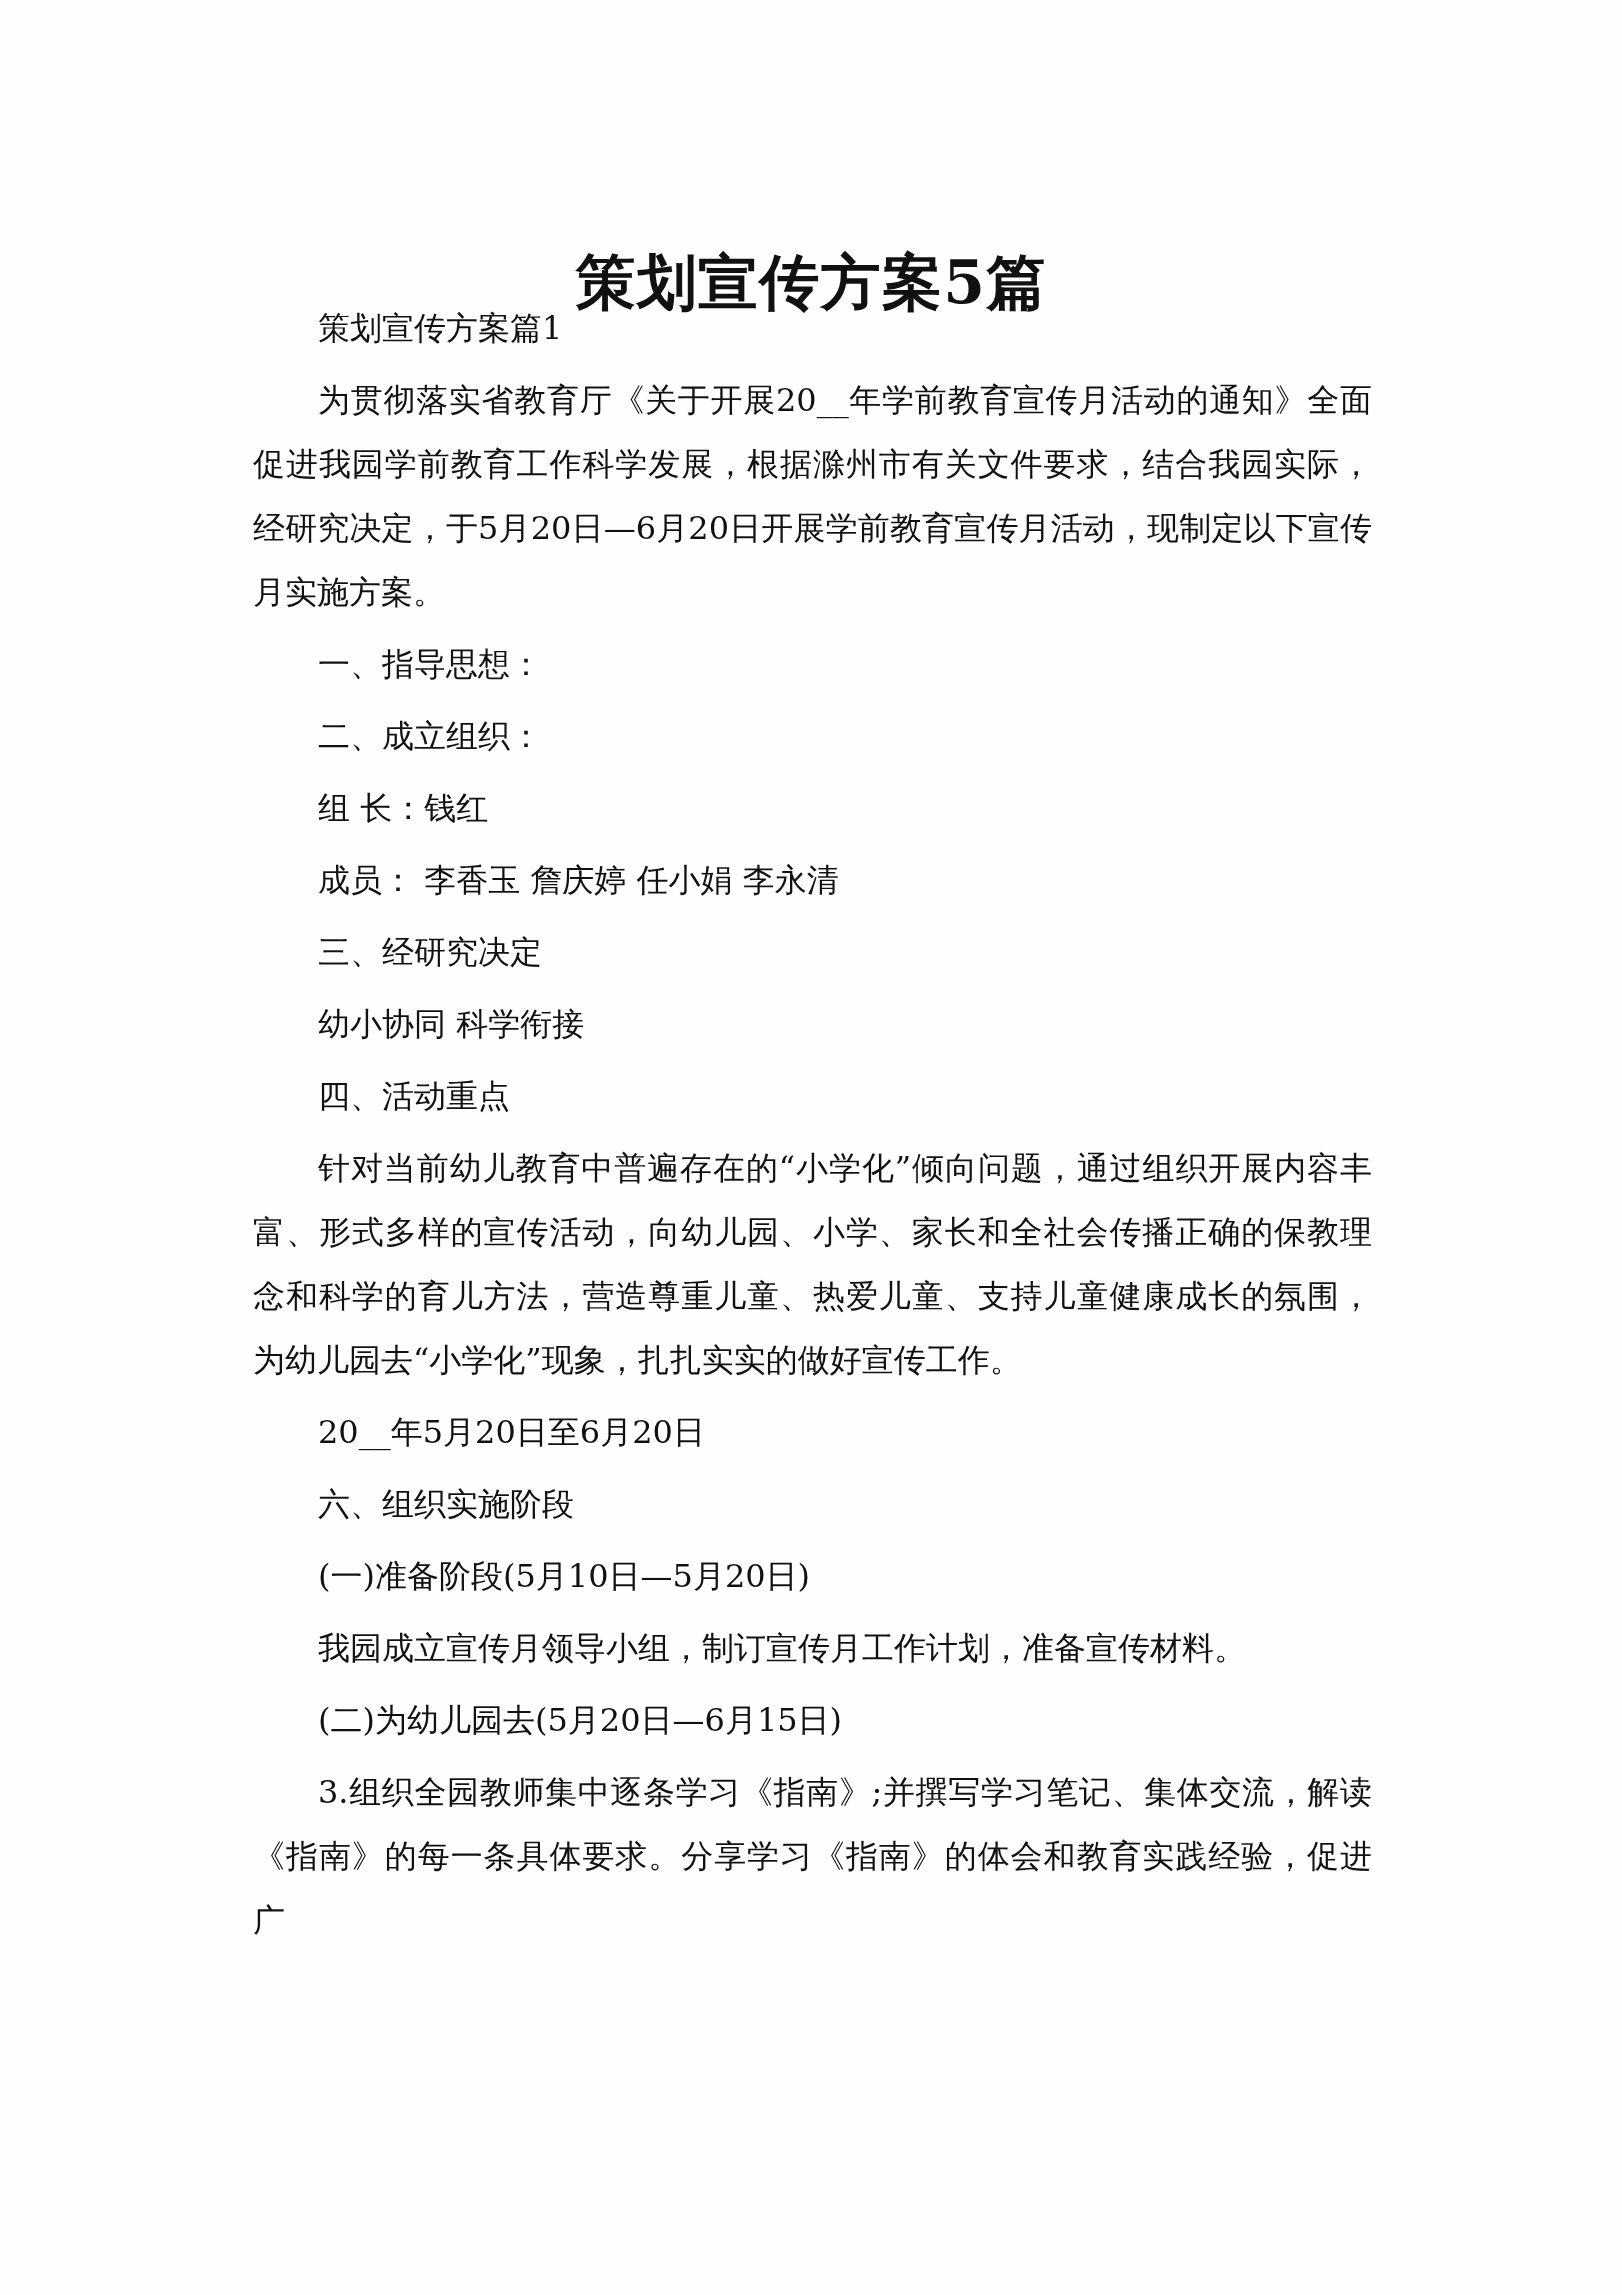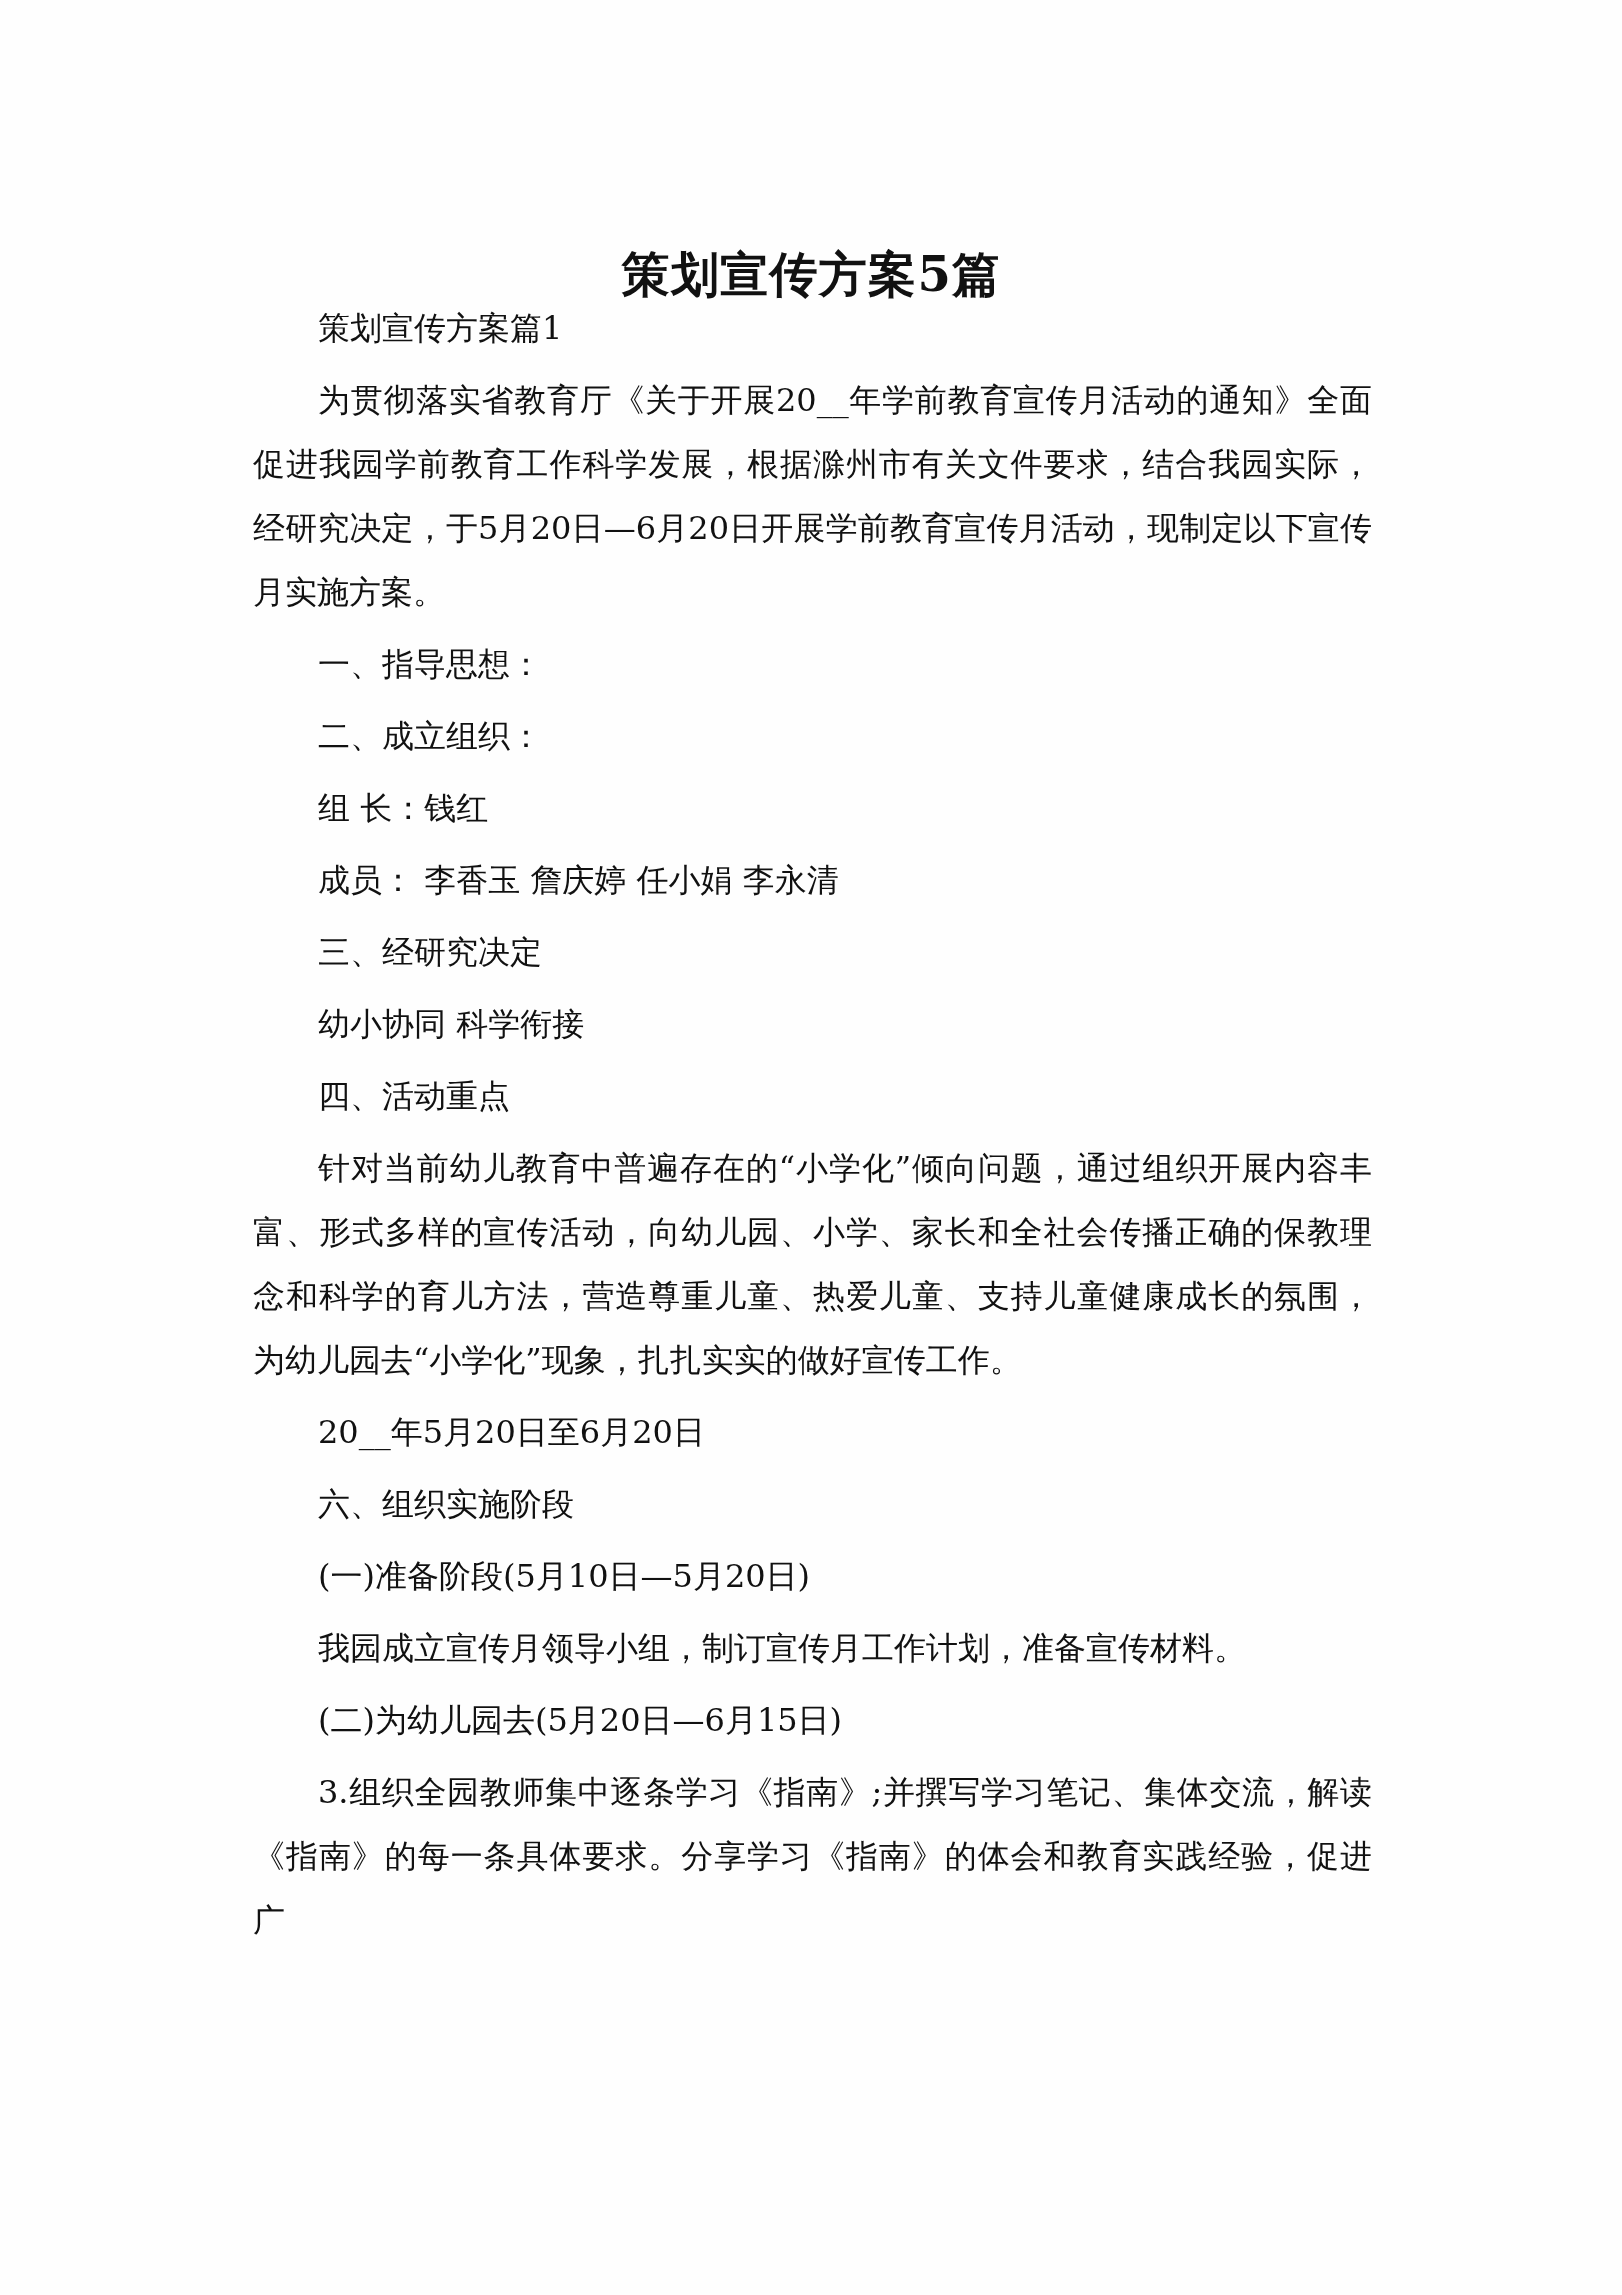--- a/index.html
+++ b/index.html
@@ -1,20 +1,20 @@
 <!DOCTYPE html>
 <html style="font-size:10.5px"><head>
 <meta charset="utf-8">
 <style>
   html, body { margin: 0; padding: 0; background: #ffffff; }
   body { width: 1623px; height: 2295px; position: relative; overflow: hidden;
          font-family: "DejaVu Serif", "Liberation Serif", serif; color: #111111; }
   .page { position: absolute; left: 0; top: 0; width: 1623px; height: 2295px; background: #fefefe; }
   .title { position: absolute; top: 200px; left: 0; width: 1623px; text-align: center;
-           font-size: 48px; font-weight: bold; letter-spacing: 1.3px; line-height: 85px; }
+           font-size: 60px; font-weight: bold; letter-spacing: 1.3px; line-height: 85px; }
   .body { position: absolute; left: 245px; top: 288px; width: 1135px; }
   .p { font-size: 32px; line-height: 64px; margin: 8px; text-align: justify;
        text-align-last: left; word-break: break-all; }
   .indent { text-indent: 65px; }
 </style>
 </head>
 <body>
 
 <div class="page">
   <h1 class="title">策划宣传方案5篇</h1>

